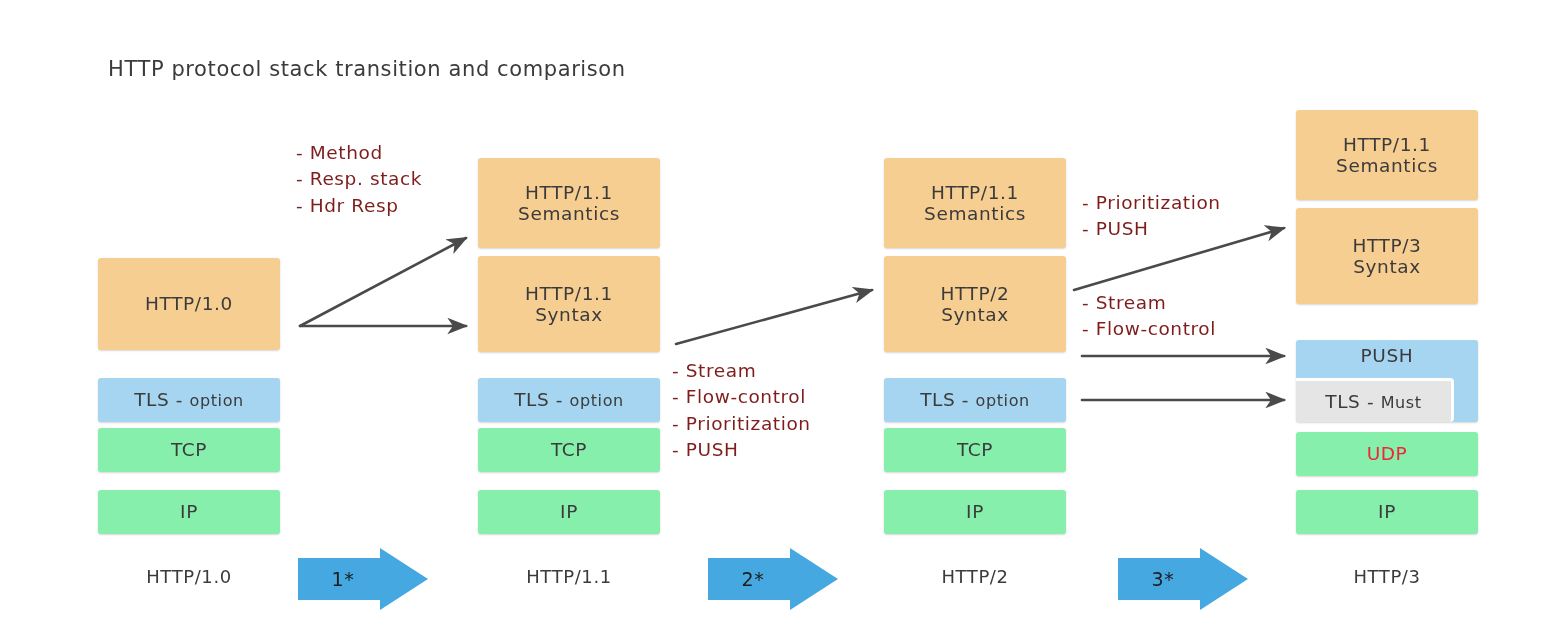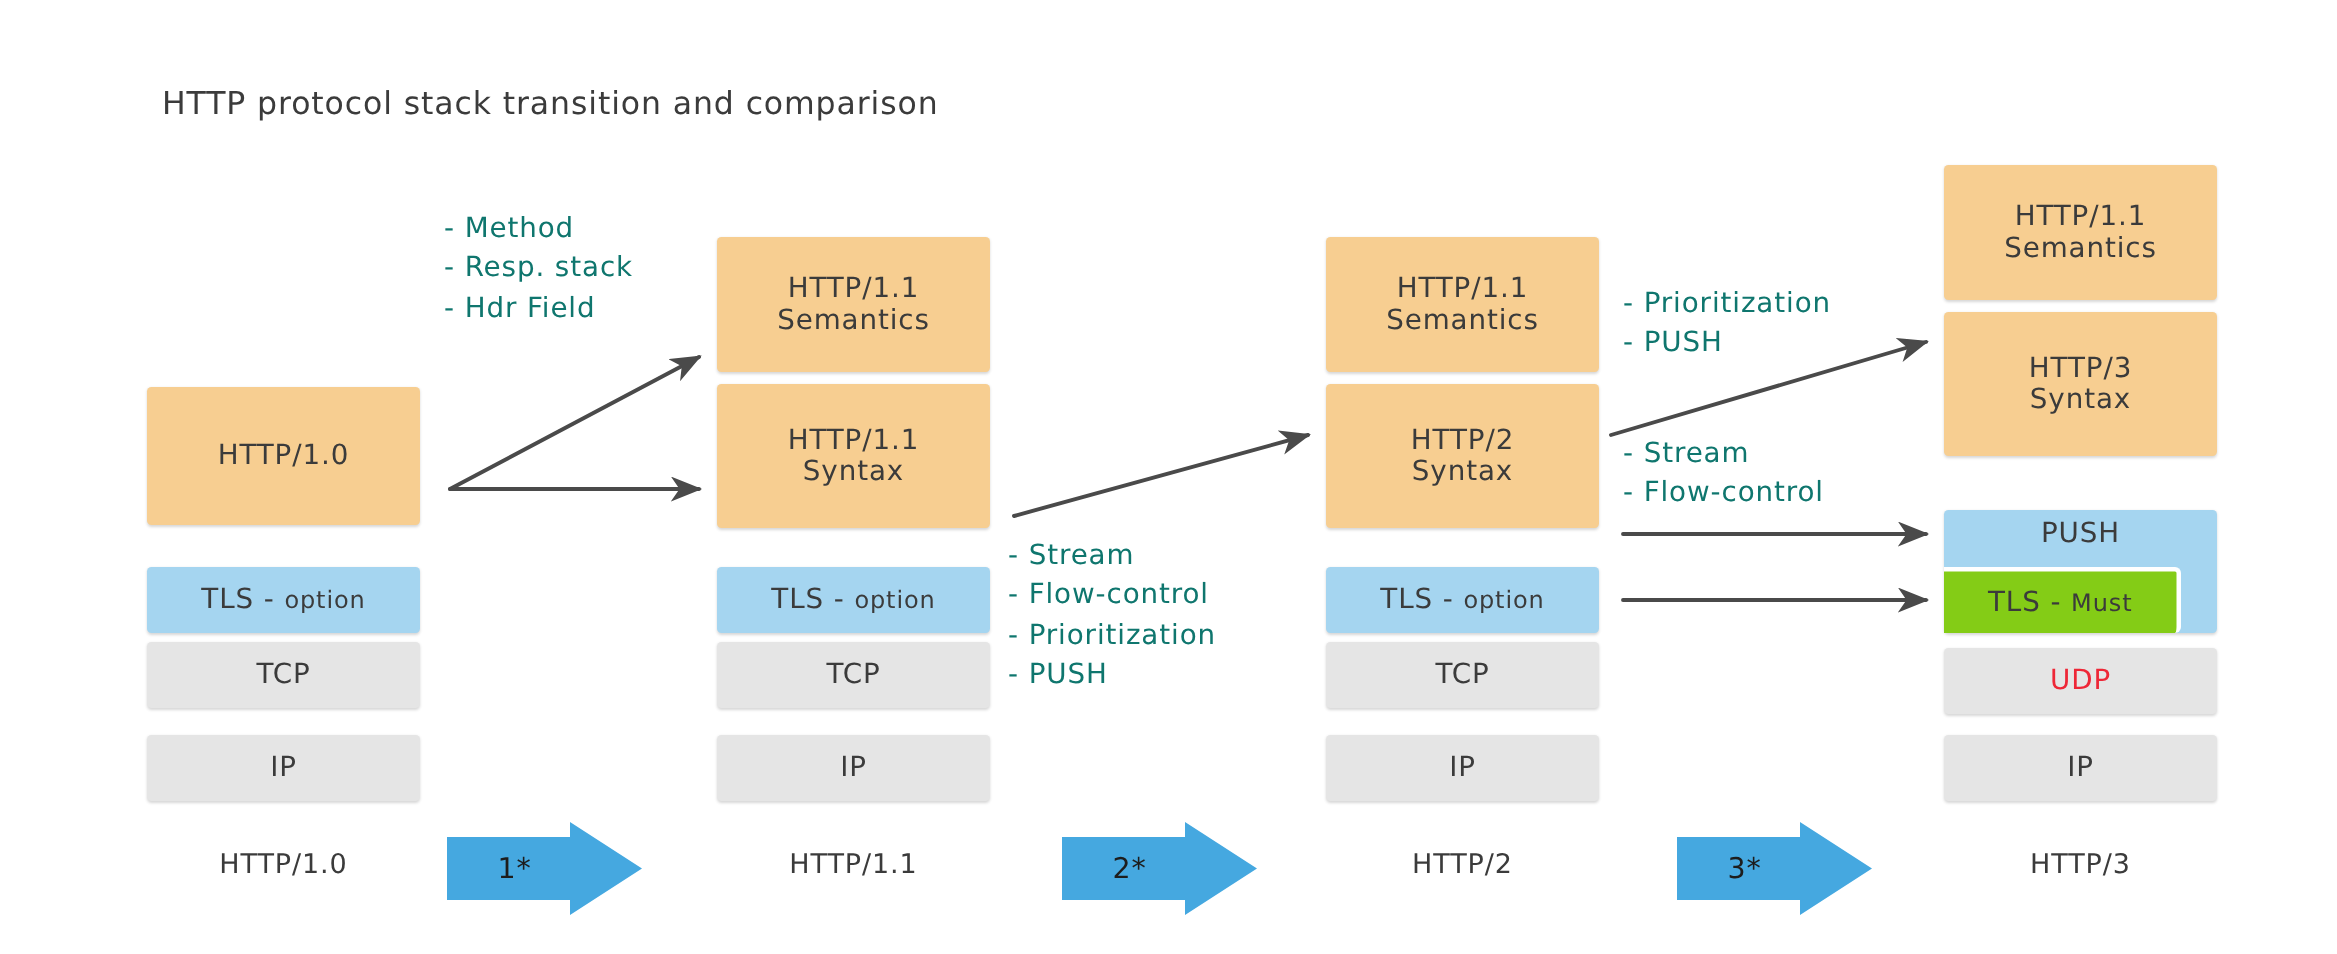--- a/index.html
+++ b/index.html
@@ -58,48 +58,48 @@
     font-size: 18.5px;
     border-radius: 3px;
     box-shadow: 0 1px 2px rgba(0,0,0,0.16);
     padding: 2px 4px;
   }
   .block .lines { width: 100%; }
   .block .l { display: block; }
 
   .orange { background: #f7ce91; color: #3b3b3b; }
   .blue   { background: #a5d5f0; color: #3b3b3b; }
-  .gray   { background: #e5e5e5; color: #3b3b3b; }
+  .gray   { background: #86efac; color: #3b3b3b; }
 
   .small { font-size: 16px; text-align: right; }
   .red   { color: #ee2737; }
 
   
   .tls-nested {
     position: absolute;
     left: 0;
     width: 158px;
     box-sizing: border-box;
-    background: #84cc16;
+    background: #e5e5e5;
     border-top: 3px solid #ffffff;
     border-right: 3px solid #ffffff;
     border-radius: 0 4px 4px 0;
     display: flex;
     align-items: center;
     justify-content: center;
     font-size: 18.5px;
     z-index: 3;
   }
 
   
   .annot {
     position: absolute;
     font-size: 18.5px;
     line-height: 1.42;
-    color: #0f766e;
+    color: #7f1d1d;
     white-space: nowrap;
   }
   .annot span { display: block; }
 
   
   .footlabel {
     position: absolute;
     width: 182px;
     text-align: center;
     font-size: 18px;
@@ -256,21 +256,21 @@
     <div class="block gray hand" style="top:490px; height:44px;">
       <span class="lines">
           <span class="l">IP</span>
         </span>
     </div>
   </div>
 
   <div class="annot hand" style="left:296px; top:140px;">
     <span>- Method</span>
     <span>- Resp. stack</span>
-    <span>- Hdr Field</span>
+    <span>- Hdr Resp</span>
   </div>
 
   <div class="annot hand" style="left:672px; top:358px;">
     <span>- Stream</span>
     <span>- Flow-control</span>
     <span>- Prioritization</span>
     <span>- PUSH</span>
   </div>
 
   <div class="annot hand" style="left:1082px; top:190px;">

